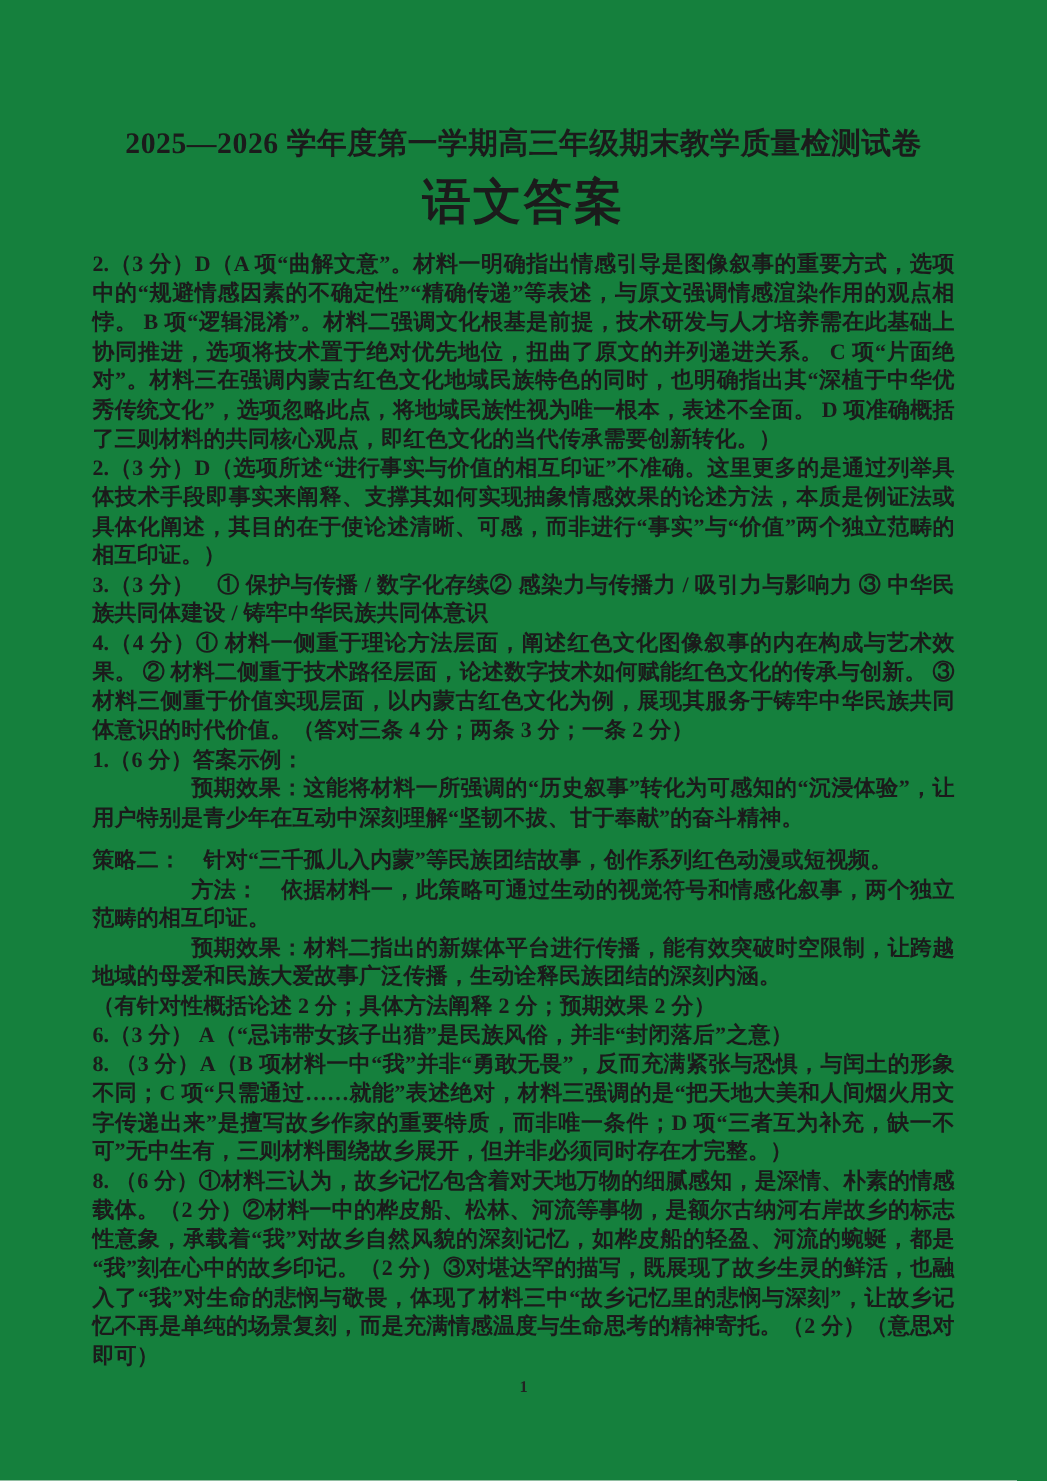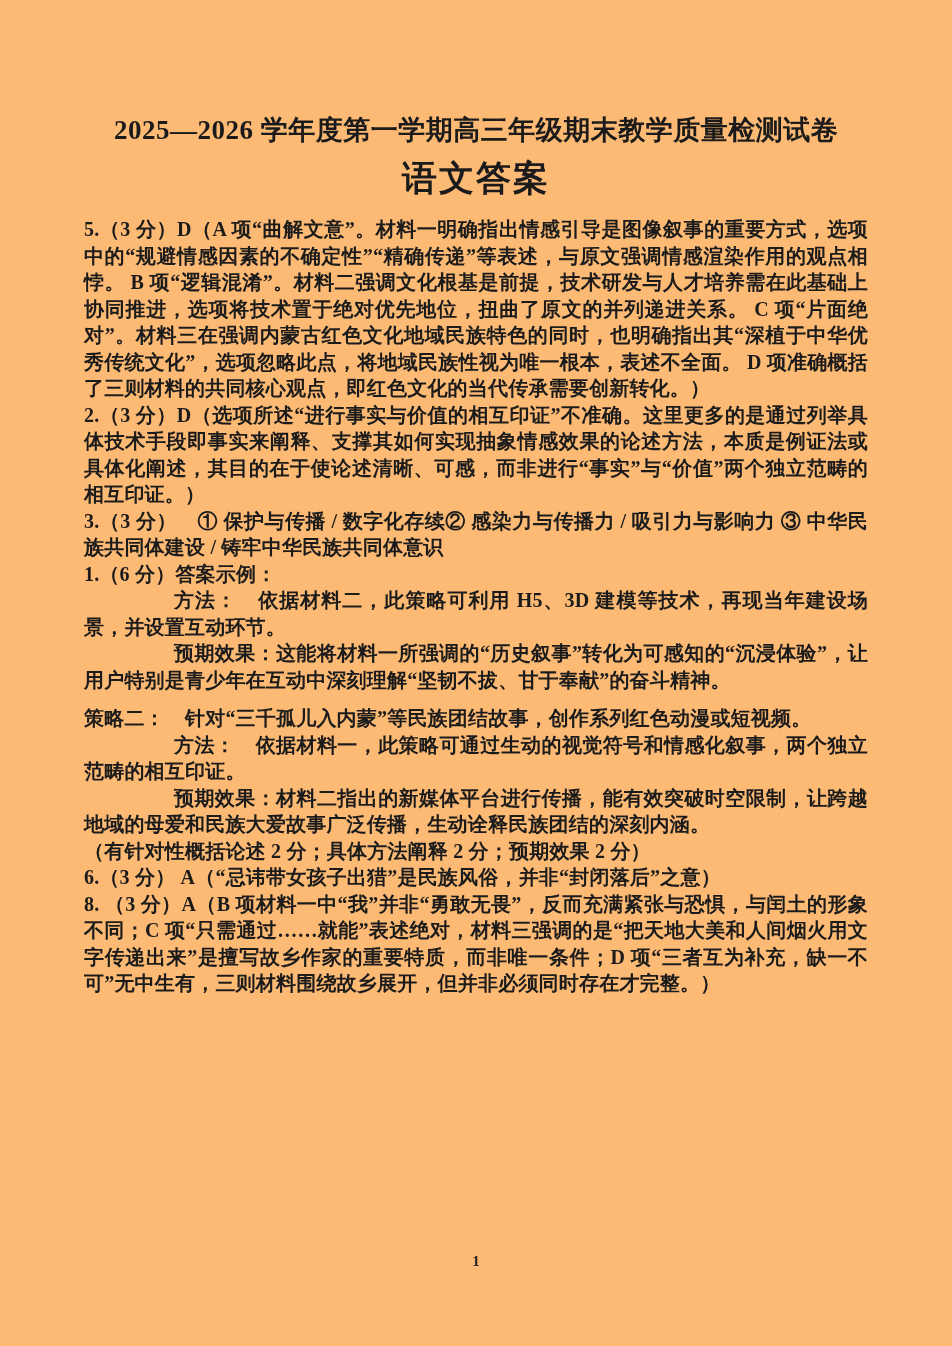--- a/index.html
+++ b/index.html
@@ -5,40 +5,40 @@
   html, body {
     margin: 0;
     padding: 0;
     background: #e8e8e8;
   }
   .page {
     position: relative;
     width: 952px;
     height: 1346px;
     margin: 0 auto;
-    background: #fdba74;
+    background: #15803d;
     color: #1b1b1b;
     font-family: "Liberation Serif", "DejaVu Serif", serif;
     font-weight: 700;
     overflow: hidden;
     box-sizing: border-box;
   }
   .header {
     padding-top: 112px;
     text-align: center;
   }
   .doc-title {
     margin: 0 0 10px 0;
     font-size: 27px;
     line-height: 1.35;
     letter-spacing: 0.5px;
   }
   .doc-subtitle {
     margin: 0 0 16px 0;
-    font-size: 35px;
+    font-size: 44px;
     line-height: 1.2;
     letter-spacing: 2px;
   }
   .doc-body {
     padding: 0 84px;
   }
   .doc-body p {
     margin: 0;
     font-size: 20px;
     line-height: 26.5px;
@@ -66,29 +66,30 @@
 <body>
 
 <div class="page">
 
   <div class="header">
     <h1 class="doc-title">2025—2026 学年度第一学期高三年级期末教学质量检测试卷</h1>
     <h2 class="doc-subtitle">语文答案</h2>
   </div>
 
   <div class="doc-body">
-    <p>5.（3 分）D（A 项“曲解文意”。材料一明确指出情感引导是图像叙事的重要方式，选项中的“规避情感因素的不确定性”“精确传递”等表述，与原文强调情感渲染作用的观点相悖。 B 项“逻辑混淆”。材料二强调文化根基是前提，技术研发与人才培养需在此基础上协同推进，选项将技术置于绝对优先地位，扭曲了原文的并列递进关系。 C 项“片面绝对”。材料三在强调内蒙古红色文化地域民族特色的同时，也明确指出其“深植于中华优秀传统文化”，选项忽略此点，将地域民族性视为唯一根本，表述不全面。 D 项准确概括了三则材料的共同核心观点，即红色文化的当代传承需要创新转化。）</p>
+    <p>2.（3 分）D（A 项“曲解文意”。材料一明确指出情感引导是图像叙事的重要方式，选项中的“规避情感因素的不确定性”“精确传递”等表述，与原文强调情感渲染作用的观点相悖。 B 项“逻辑混淆”。材料二强调文化根基是前提，技术研发与人才培养需在此基础上协同推进，选项将技术置于绝对优先地位，扭曲了原文的并列递进关系。 C 项“片面绝对”。材料三在强调内蒙古红色文化地域民族特色的同时，也明确指出其“深植于中华优秀传统文化”，选项忽略此点，将地域民族性视为唯一根本，表述不全面。 D 项准确概括了三则材料的共同核心观点，即红色文化的当代传承需要创新转化。）</p>
     <p>2.（3 分）D（选项所述“进行事实与价值的相互印证”不准确。这里更多的是通过列举具体技术手段即事实来阐释、支撑其如何实现抽象情感效果的论述方法，本质是例证法或具体化阐述，其目的在于使论述清晰、可感，而非进行“事实”与“价值”两个独立范畴的相互印证。）</p>
     <p>3.（3 分）　① 保护与传播 / 数字化存续② 感染力与传播力 / 吸引力与影响力 ③ 中华民族共同体建设 / 铸牢中华民族共同体意识</p>
+    <p>4.（4 分）① 材料一侧重于理论方法层面，阐述红色文化图像叙事的内在构成与艺术效果。 ② 材料二侧重于技术路径层面，论述数字技术如何赋能红色文化的传承与创新。 ③ 材料三侧重于价值实现层面，以内蒙古红色文化为例，展现其服务于铸牢中华民族共同体意识的时代价值。（答对三条 4 分；两条 3 分；一条 2 分）</p>
     <p>1.（6 分）答案示例：</p>
-    <p class="indent">方法：　依据材料二，此策略可利用 H5、3D 建模等技术，再现当年建设场景，并设置互动环节。</p>
     <p class="indent">预期效果：这能将材料一所强调的“历史叙事”转化为可感知的“沉浸体验”，让用户特别是青少年在互动中深刻理解“坚韧不拔、甘于奉献”的奋斗精神。</p>
     <p class="spaced">策略二：　针对“三千孤儿入内蒙”等民族团结故事，创作系列红色动漫或短视频。</p>
     <p class="indent">方法：　依据材料一，此策略可通过生动的视觉符号和情感化叙事，两个独立范畴的相互印证。</p>
     <p class="indent">预期效果：材料二指出的新媒体平台进行传播，能有效突破时空限制，让跨越地域的母爱和民族大爱故事广泛传播，生动诠释民族团结的深刻内涵。</p>
     <p>（有针对性概括论述 2 分；具体方法阐释 2 分；预期效果 2 分）</p>
     <p>6.（3 分） A（“忌讳带女孩子出猎”是民族风俗，并非“封闭落后”之意）</p>
     <p>8. （3 分）A（B 项材料一中“我”并非“勇敢无畏”，反而充满紧张与恐惧，与闰土的形象不同；C 项“只需通过……就能”表述绝对，材料三强调的是“把天地大美和人间烟火用文字传递出来”是擅写故乡作家的重要特质，而非唯一条件；D 项“三者互为补充，缺一不可”无中生有，三则材料围绕故乡展开，但并非必须同时存在才完整。）</p>
+    <p>8. （6 分）①材料三认为，故乡记忆包含着对天地万物的细腻感知，是深情、朴素的情感载体。（2 分）②材料一中的桦皮船、松林、河流等事物，是额尔古纳河右岸故乡的标志性意象，承载着“我”对故乡自然风貌的深刻记忆，如桦皮船的轻盈、河流的蜿蜒，都是“我”刻在心中的故乡印记。（2 分）③对堪达罕的描写，既展现了故乡生灵的鲜活，也融入了“我”对生命的悲悯与敬畏，体现了材料三中“故乡记忆里的悲悯与深刻”，让故乡记忆不再是单纯的场景复刻，而是充满情感温度与生命思考的精神寄托。（2 分）（意思对即可）</p>
   </div>
 
   <div class="page-number">1</div>
 
 </div>
 
 </body></html>

